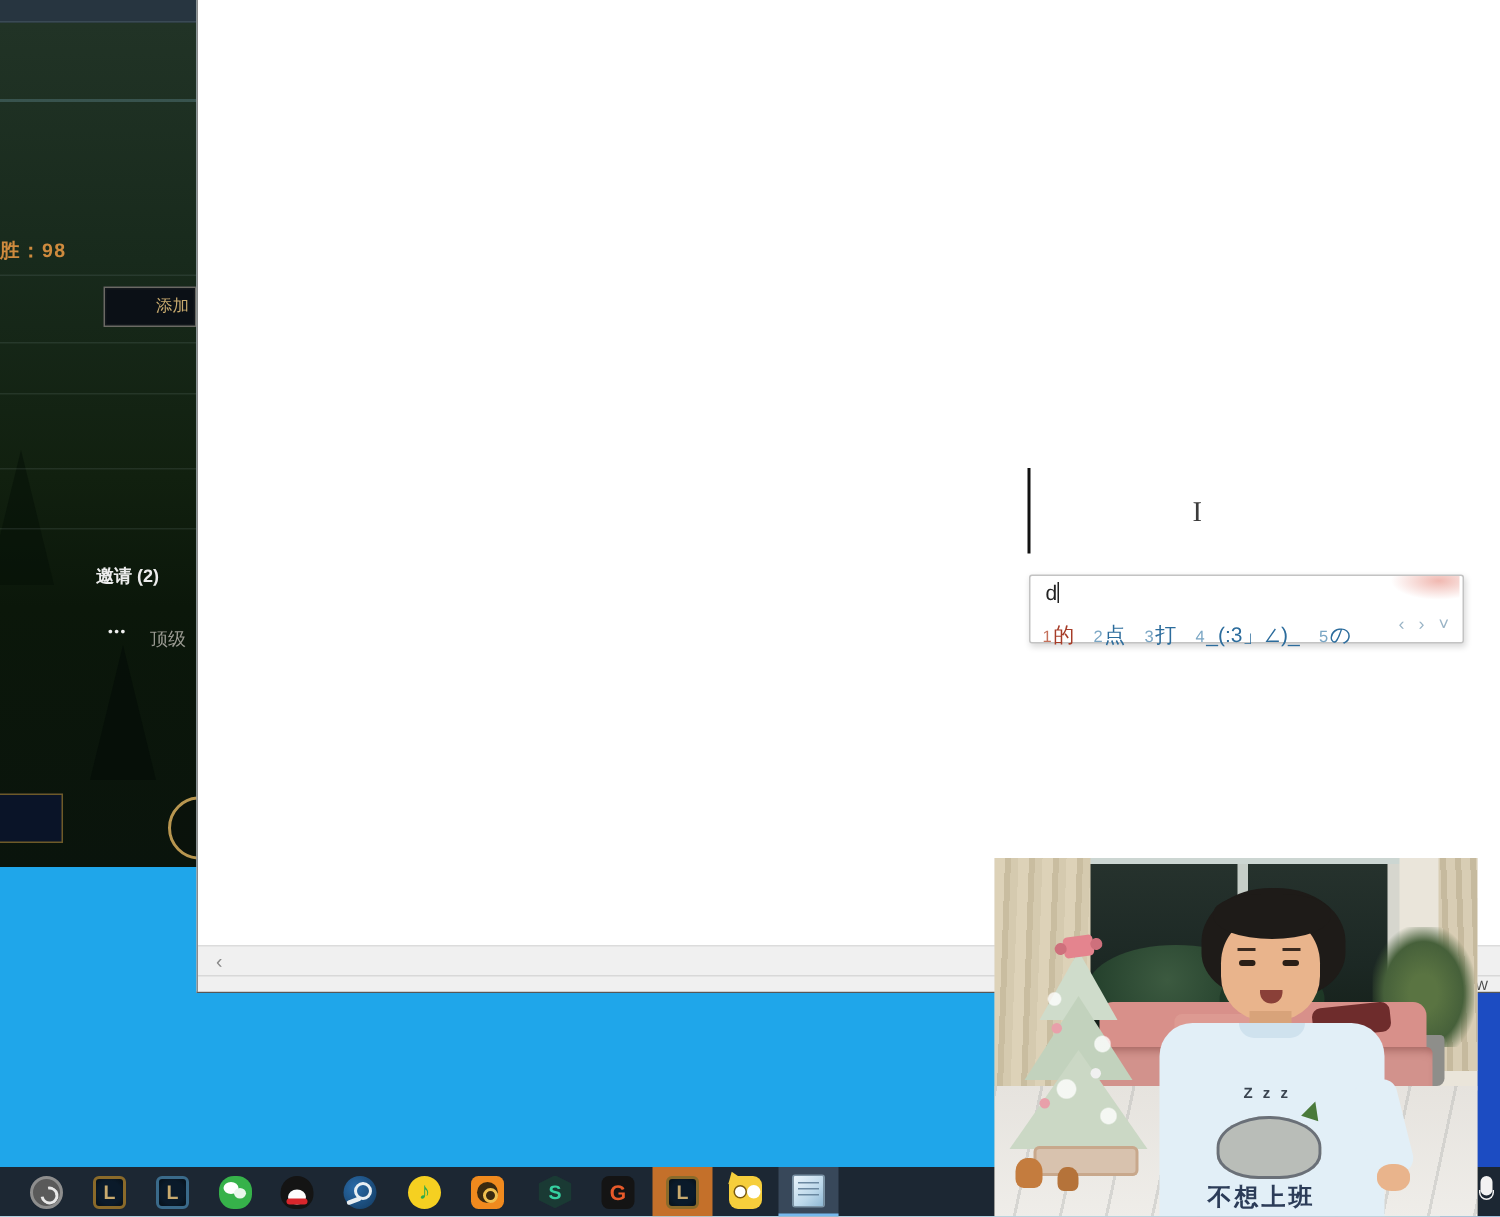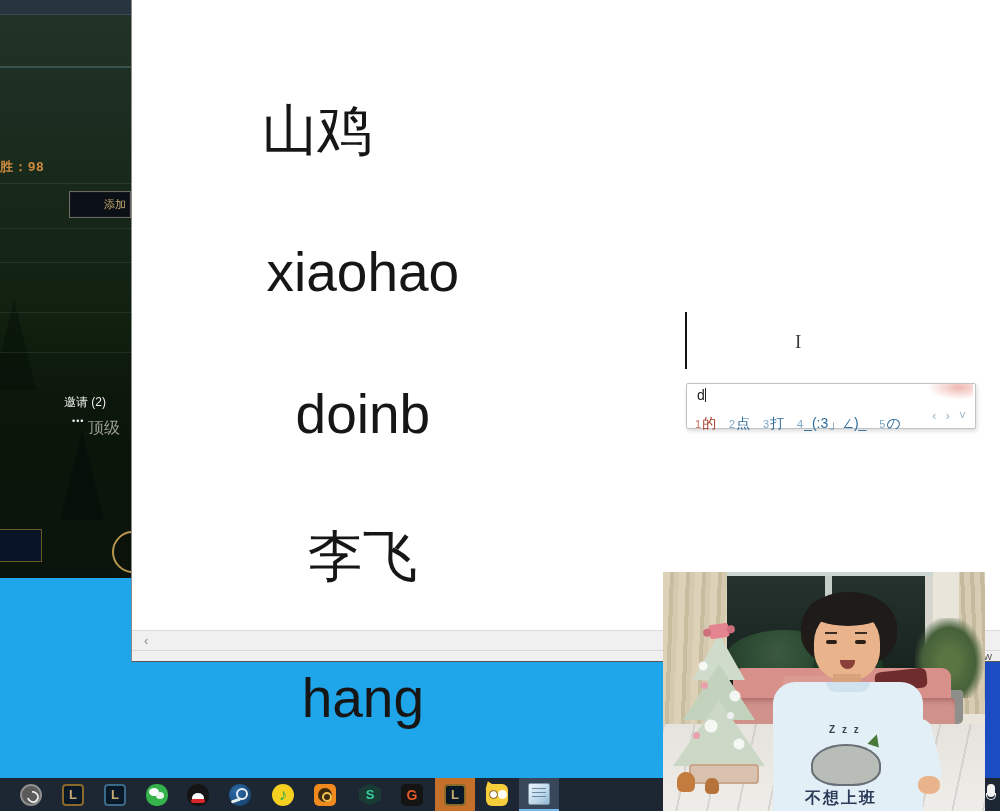--- a/index.html
+++ b/index.html
@@ -15,23 +15,23 @@
     background:linear-gradient(180deg,#223427 0%,#182a1c 30%,#11200f 55%,#0b170a 70%,#0a140c 100%);
     background-color:#0f1d12; overflow:hidden; }
   #gc-topbar { left:0; top:0; width:131px; height:15px; background:#273540; border-bottom:1px solid #3a4a55; }
   .gc-line { left:0; width:131px; height:1px; background:rgba(200,220,230,0.10); }
   #gc-streak { left:0; top:66px; width:131px; height:2px; background:rgba(150,210,230,0.22); }
   .gc-tree { width:0; height:0; border-left:22px solid transparent; border-right:22px solid transparent;
     border-bottom:90px solid rgba(6,16,8,0.55); }
   #gc-win { left:0; top:158px; width:127px; text-align:left; color:#cf8b3e; font-size:13px; font-weight:bold; letter-spacing:1px; }
   #gc-add-btn { left:69px; top:191px; width:62px; height:27px; background:#0b1016; border:1px solid #6b6a64;
     box-shadow:inset 0 0 0 1px #14181d; color:#c8aa6e; font-size:11px; text-align:right; line-height:25px; padding-right:4px; }
-  #gc-invite { left:64px; top:394px; color:#ececec; font-size:12px; font-weight:normal; }
+  #gc-invite { left:64px; top:376px; color:#ececec; font-size:12px; font-weight:bold; }
   #gc-dots { left:72px; top:416px; color:#f0f0f0; font-size:9px; letter-spacing:1px; }
-  #gc-tier { left:88px; top:418px; color:#9a9a92; font-size:16px; white-space:nowrap;font-family:Liberation Mono, monospace; }
+  #gc-tier { left:100px; top:418px; color:#9a9a92; font-size:12px; white-space:nowrap;font-family:Liberation Mono, monospace; }
   #gc-input { left:-2px; top:529px; width:44px; height:33px; background:#0a1428; border:1px solid #6e5a28; }
   #gc-circle { left:112px; top:531px; width:42px; height:42px; border:2px solid #b89650; border-radius:50%;
     background:rgba(10,15,10,0.4); }
 
   
   #notepad { left:131px; top:0; width:869px; height:662px; background:#ffffff;
     border-left:1px solid #8a8a8a; border-bottom:1px solid #565656; }
   .np-col { position:absolute; top:95px; text-align:center; color:#161616; font-size:55px; line-height:71px; white-space:pre; }
   #np-col-left  { left:30px;  width:310px; }
   #np-col-right { left:440px; width:410px; }
@@ -188,25 +188,20 @@
     <div class="abs gc-line" style="top:312px;"></div>
     <div class="abs gc-line" style="top:352px;"></div>
     <div class="abs" id="gc-invite">邀请 (2)</div>
     <div class="abs" id="gc-dots">•••</div>
     <div class="abs" id="gc-tier">顶级</div>
     <div class="abs" id="gc-input"></div>
     <div class="abs" id="gc-circle"></div>
   </div>
 
   <div class="abs" id="notepad">
-    <div class="np-col" id="np-col-left"><span>山鸡</span><br>
-      <span>xiaohao</span><br>
-      <span>doinb</span><br>
-      <span>李飞</span><br>
-      <span>hang</span></div>
     <div class="abs" id="np-caret"></div>
     <div class="abs" id="np-ibeam">I</div>
     <div class="abs" id="np-hscroll">
       <span id="np-scroll-arrow">‹</span>
     </div>
     <div class="abs" id="np-statusbar">
       <span id="np-status-text">W</span>
     </div>
   </div>
 

